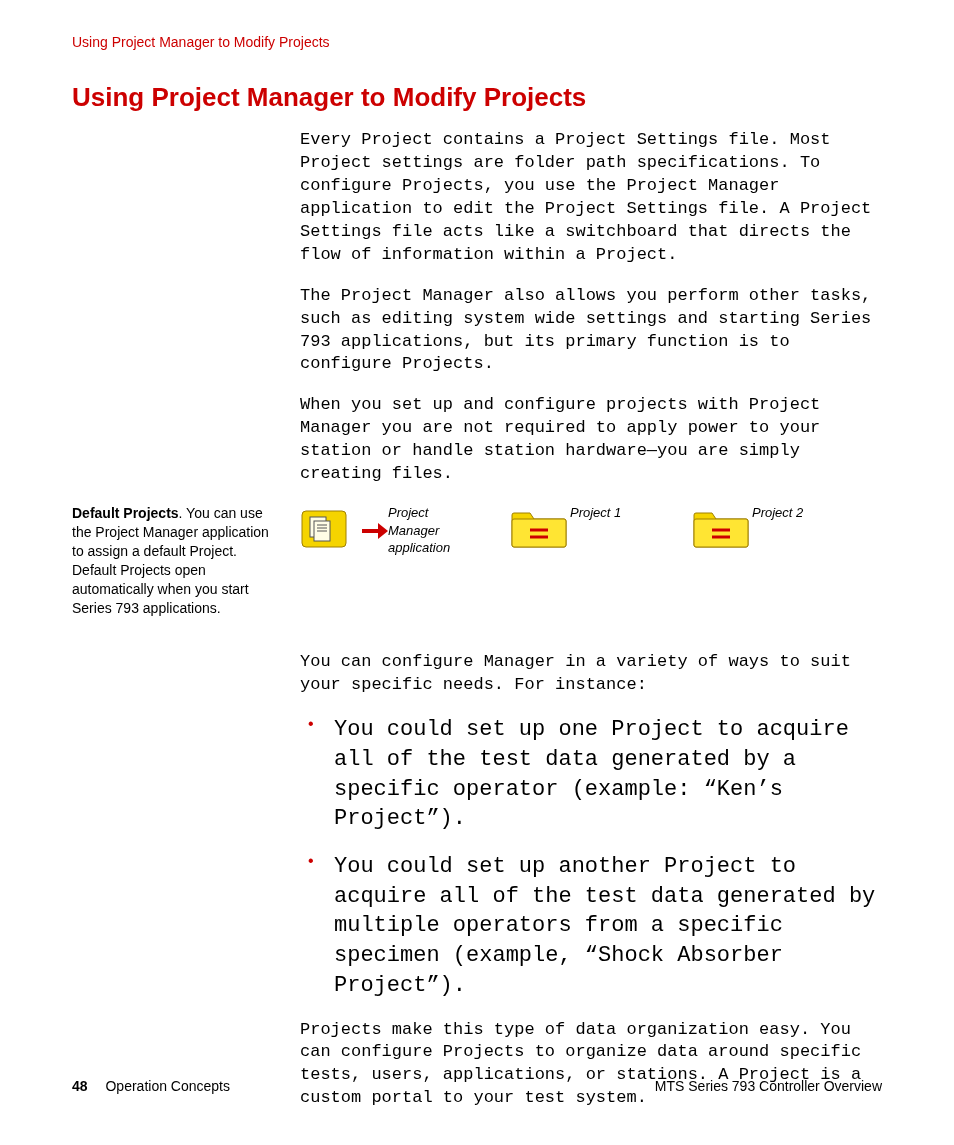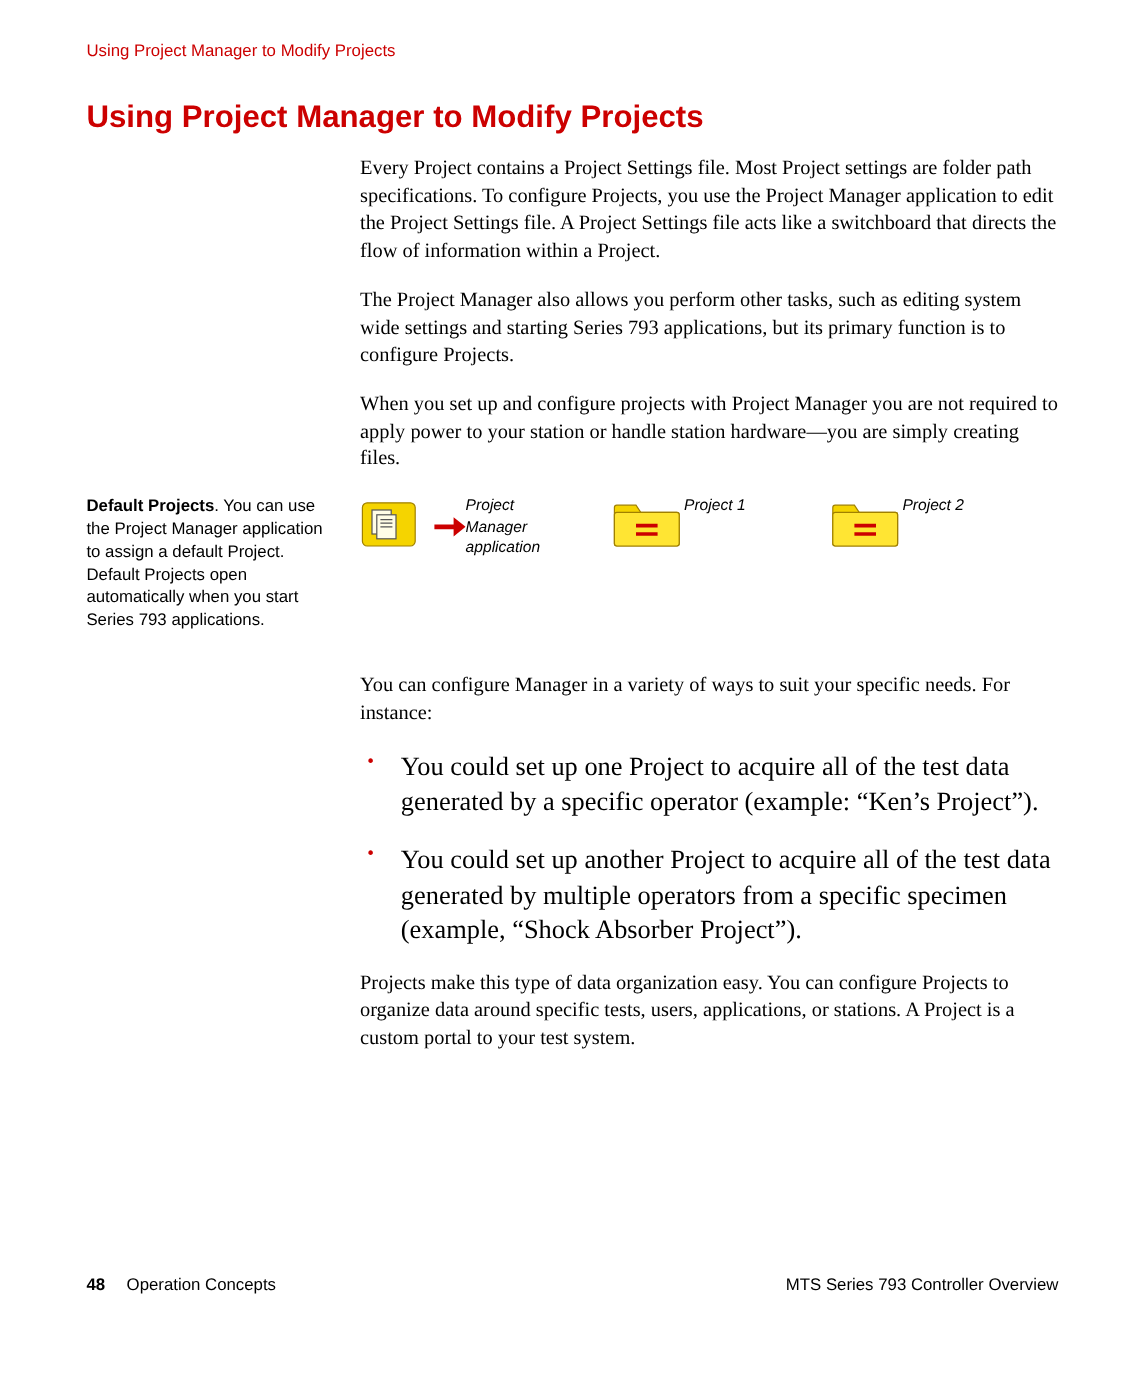--- a/index.html
+++ b/index.html
@@ -31,20 +31,21 @@
     color: #cc0000;
     font-family: Arial, Helvetica, sans-serif;
     font-size: 26px;
     font-weight: bold;
     margin: 26px 0 16px 0;
   }
   .body-col {
     margin-left: 228px;
     font-size: 17px;
     line-height: 1.35;
+    font-family: Liberation Mono, monospace;
   }
   .body-col p { margin: 0 0 18px 0; }
   .two-col {
     display: flex;
     align-items: flex-start;
     gap: 20px;
     margin-top: 12px;
   }
   .side-note {
     width: 208px;
@@ -94,21 +95,21 @@
   ul.bullets li::before {
     content: "•";
     position: absolute;
     left: 6px;
     color: #cc0000;
     font-size: 16px;
     top: 0;
   }
   .footer {
     position: absolute;
-    bottom: 36px;
+    bottom: 20px;
     left: 72px;
     right: 72px;
     display: flex;
     justify-content: space-between;
     font-family: Arial, Helvetica, sans-serif;
     font-size: 14px;
   }
   .footer .left .pn { font-weight: bold; margin-right: 14px; }
 </style>
 </head>

